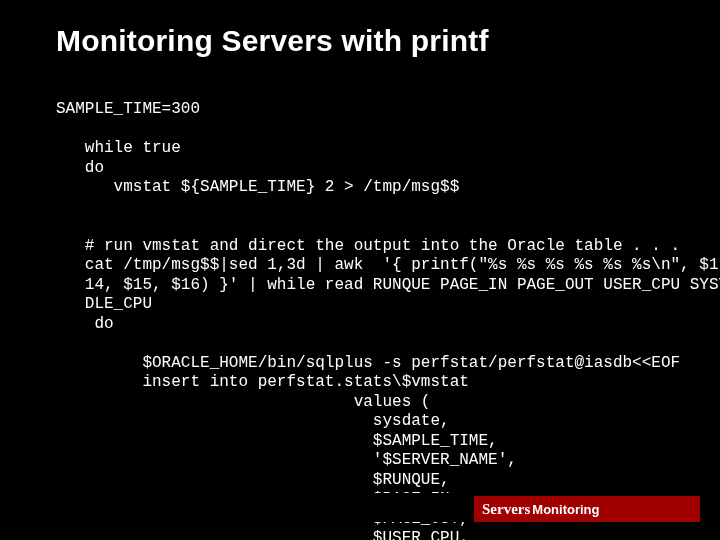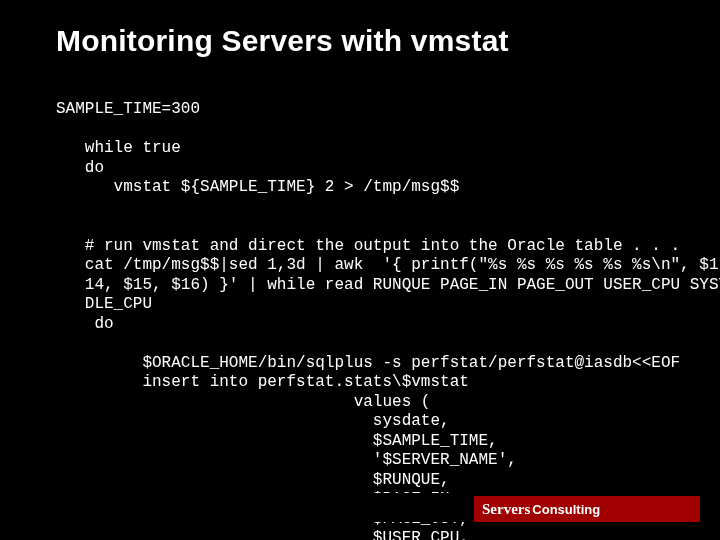--- a/index.html
+++ b/index.html
@@ -69,21 +69,21 @@
     font-family: Arial, Helvetica, sans-serif;
     font-weight: 700;
     font-size: 13px;
     margin-left: 2px;
   }
 </style>
 </head>
 <body>
 
 <div class="slide">
-  <div class="title">Monitoring Servers with vmstat</div>
+  <div class="title">Monitoring Servers with printf</div>
   <div class="code">SAMPLE_TIME=300
 
    while true
    do
       vmstat ${SAMPLE_TIME} 2 &gt; /tmp/msg$$
 
 
    # run vmstat and direct the output into the Oracle table . . .
    cat /tmp/msg$$|sed 1,3d | awk  '{ printf("%s %s %s %s %s %s\n", $1, $8, $9,
    14, $15, $16) }' | while read RUNQUE PAGE_IN PAGE_OUT USER_CPU SYSTEM_CPU
@@ -107,16 +107,16 @@
          EXIT
    EOF
       done
    done
 
    rm /tmp/msg$$</div>
 
   <div class="footer-bar"></div>
   <div class="red-bar">
     <span class="brand">
-      <span>Servers</span><span class="sub">Consulting</span>
+      <span>Servers</span><span class="sub">Monitoring</span>
     </span>
   </div>
 </div>
 
 </body></html>

